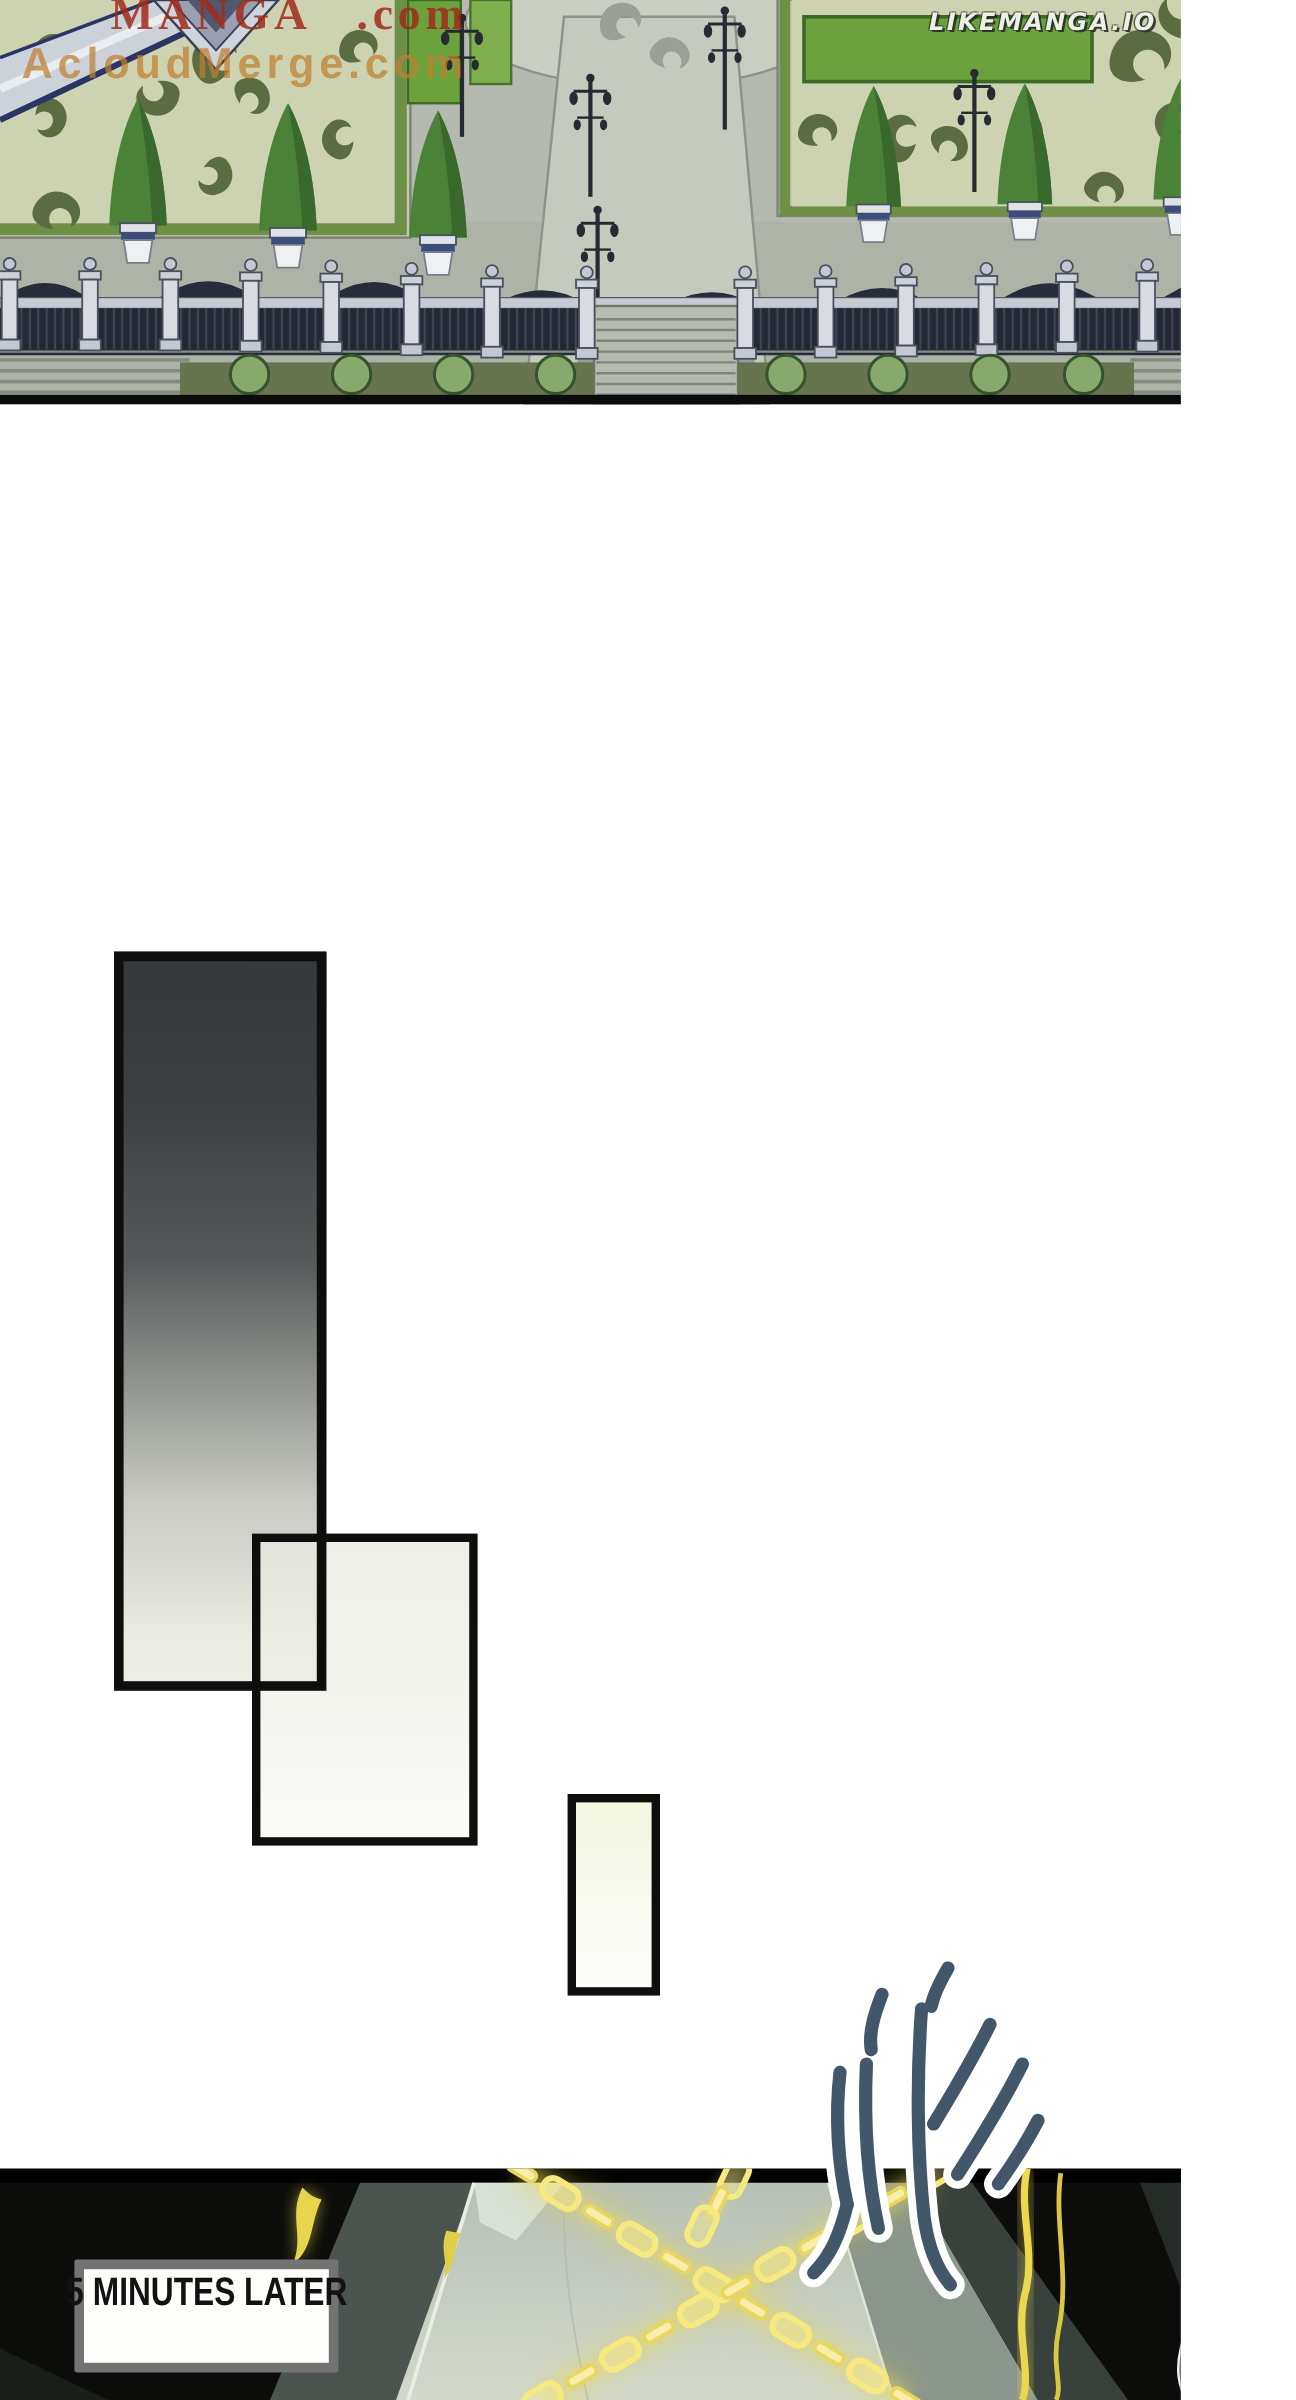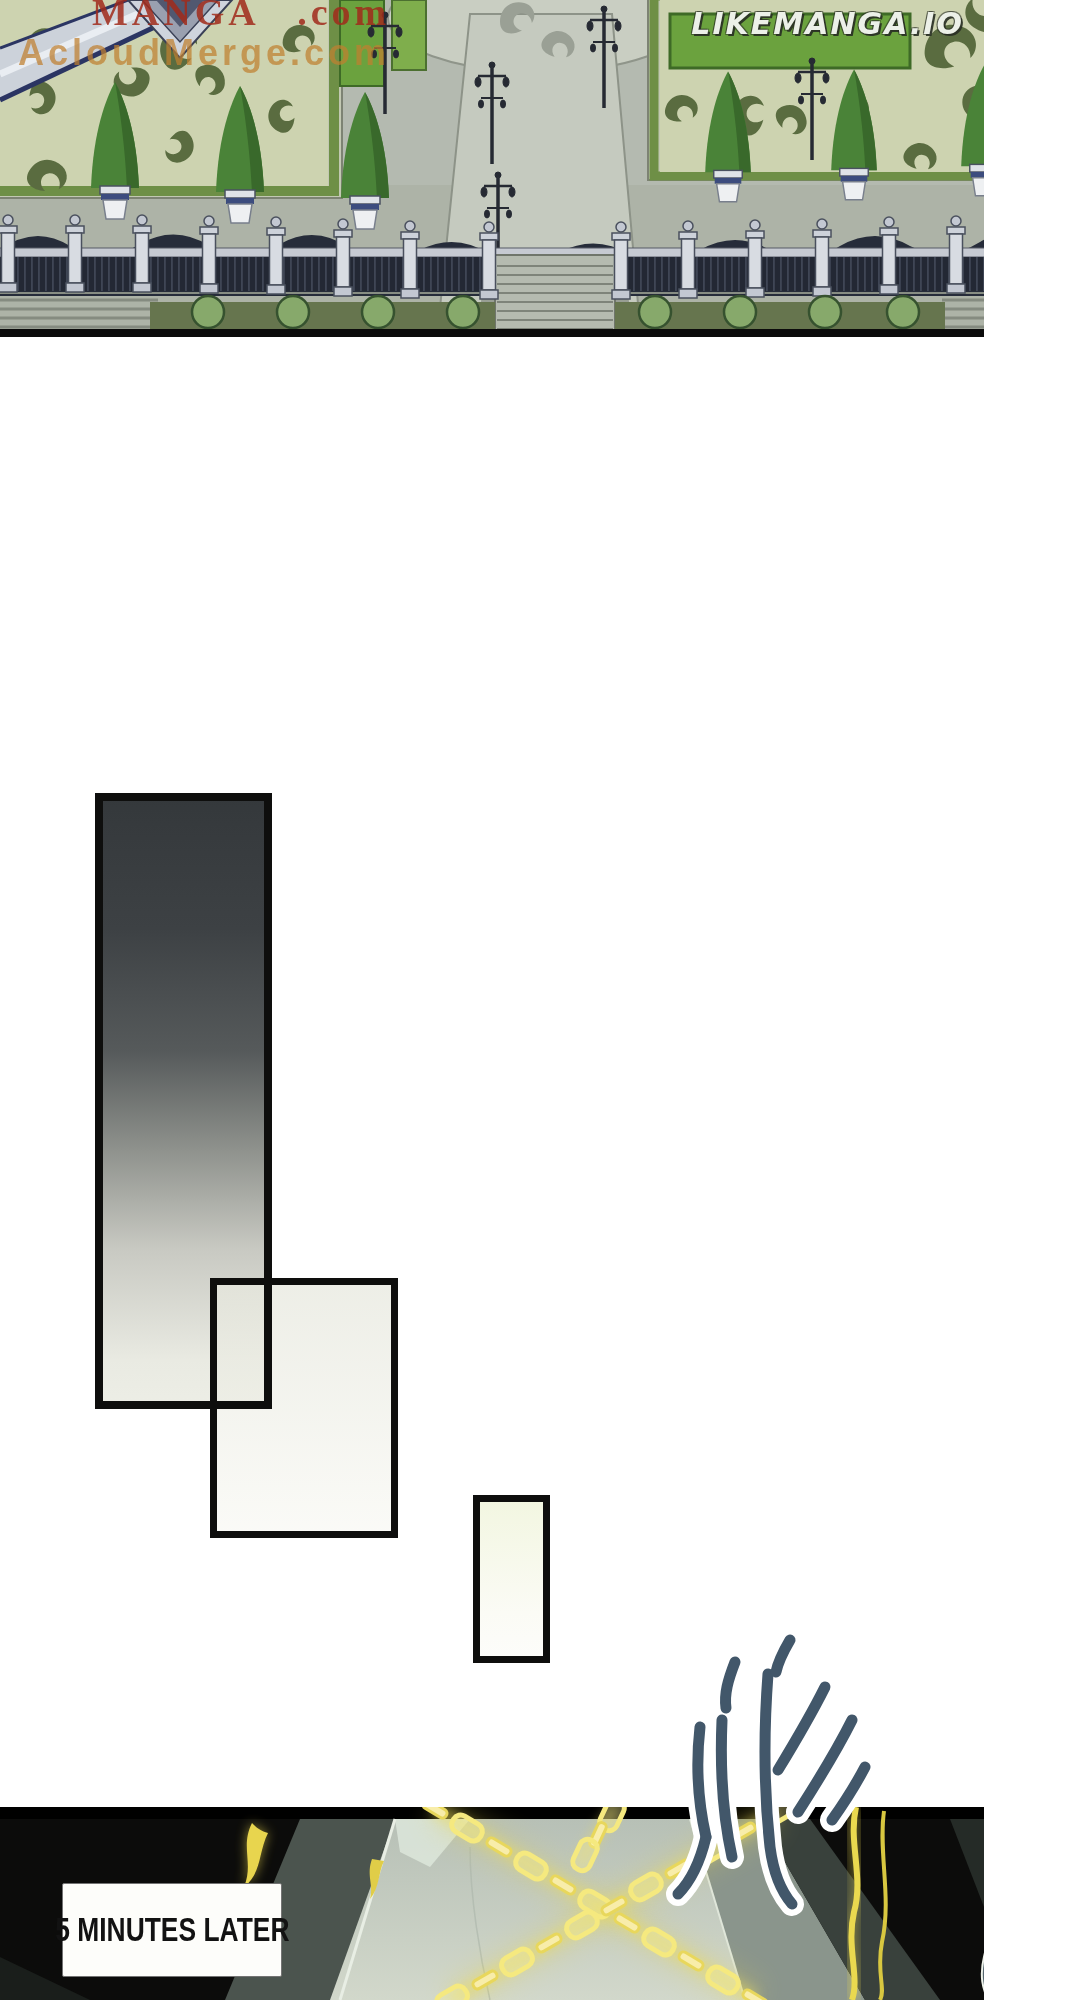--- a/index.html
+++ b/index.html
@@ -6,41 +6,41 @@
   #canvas{position:relative;width:984px;height:2000px;background:#ffffff;overflow:hidden;
           font-family:"Liberation Sans",sans-serif;}
   .abs{position:absolute;}
   svg{display:block;}
   
   .wm-red{left:92px;top:-10px;font-family:"Liberation Serif",serif;font-weight:bold;
           font-size:38px;letter-spacing:4px;word-spacing:26px;color:#a12b1b;opacity:.85;white-space:nowrap;}
   .wm-orange{left:18px;top:32px;font-weight:bold;font-size:36px;letter-spacing:4px;
           color:#c08030;opacity:.72;white-space:nowrap;}
   .wm-site{right:20px;top:6px;font-family:"DejaVu Sans",sans-serif;font-style:italic;font-weight:bold;
-          font-size:30px;letter-spacing:2px;color:#ecf0e8;white-space:nowrap;
+          font-size:20px;letter-spacing:2px;color:#ecf0e8;white-space:nowrap;
           text-shadow:2px 2px 0 rgba(40,45,35,.9),-1px -1px 0 rgba(40,45,35,.55),
                       1px -1px 0 rgba(40,45,35,.55),-1px 1px 0 rgba(40,45,35,.55);}
   .wm-faint{left:770px;top:243px;font-family:"DejaVu Sans",sans-serif;font-weight:bold;
           font-size:38px;letter-spacing:2px;color:#5f6a60;opacity:.25;white-space:nowrap;}
   
   .pfill,.pframe{position:absolute;box-sizing:border-box;}
   .pframe{background:transparent;border:8px solid #0e0e0d;}
   #fill1{left:95px;top:793px;width:177px;height:616px;
      background:linear-gradient(180deg,#34383b 0%,#3d4144 22%,#565a5b 42%,#8f928d 58%,#c8c9c2 74%,#e9eae2 92%,#edeee6 100%);}
   #fill2{left:210px;top:1278px;width:188px;height:260px;
      background:linear-gradient(180deg,rgba(231,232,222,.75) 0%,rgba(247,247,241,.55) 100%);}
   #fill3{left:473px;top:1495px;width:77px;height:168px;
      background:linear-gradient(180deg,#f2f6e0 0%,#fbfbf5 70%,#fdfdfb 100%);}
   #frame1{left:95px;top:793px;width:177px;height:616px;}
   #frame2{left:210px;top:1278px;width:188px;height:260px;border-width:7px;}
   #frame3{left:473px;top:1495px;width:77px;height:168px;border-width:7px;}
   
   .caption-box{left:62px;top:1883px;width:220px;height:94px;background:#fdfdfa;
-     border:1px solid #737373;border-radius:2px;box-sizing:border-box;
-     display:flex;align-items:center;justify-content:center;}
+     border:8px solid #737373;border-radius:2px;box-sizing:border-box;
+     display:flex;align-items:flex-start;justify-content:center;}
   .caption-text{font-weight:bold;font-size:33px;color:#121212;white-space:nowrap;
      display:inline-block;transform:scaleX(.8);letter-spacing:0px;}
   .sr{position:absolute;width:1px;height:1px;overflow:hidden;clip:rect(0 0 0 0);}
 </style>
 </head>
 <body>
 
 <div id="canvas">
 
   <div class="abs" style="left:0;top:0;width:1080px;height:337px;">

